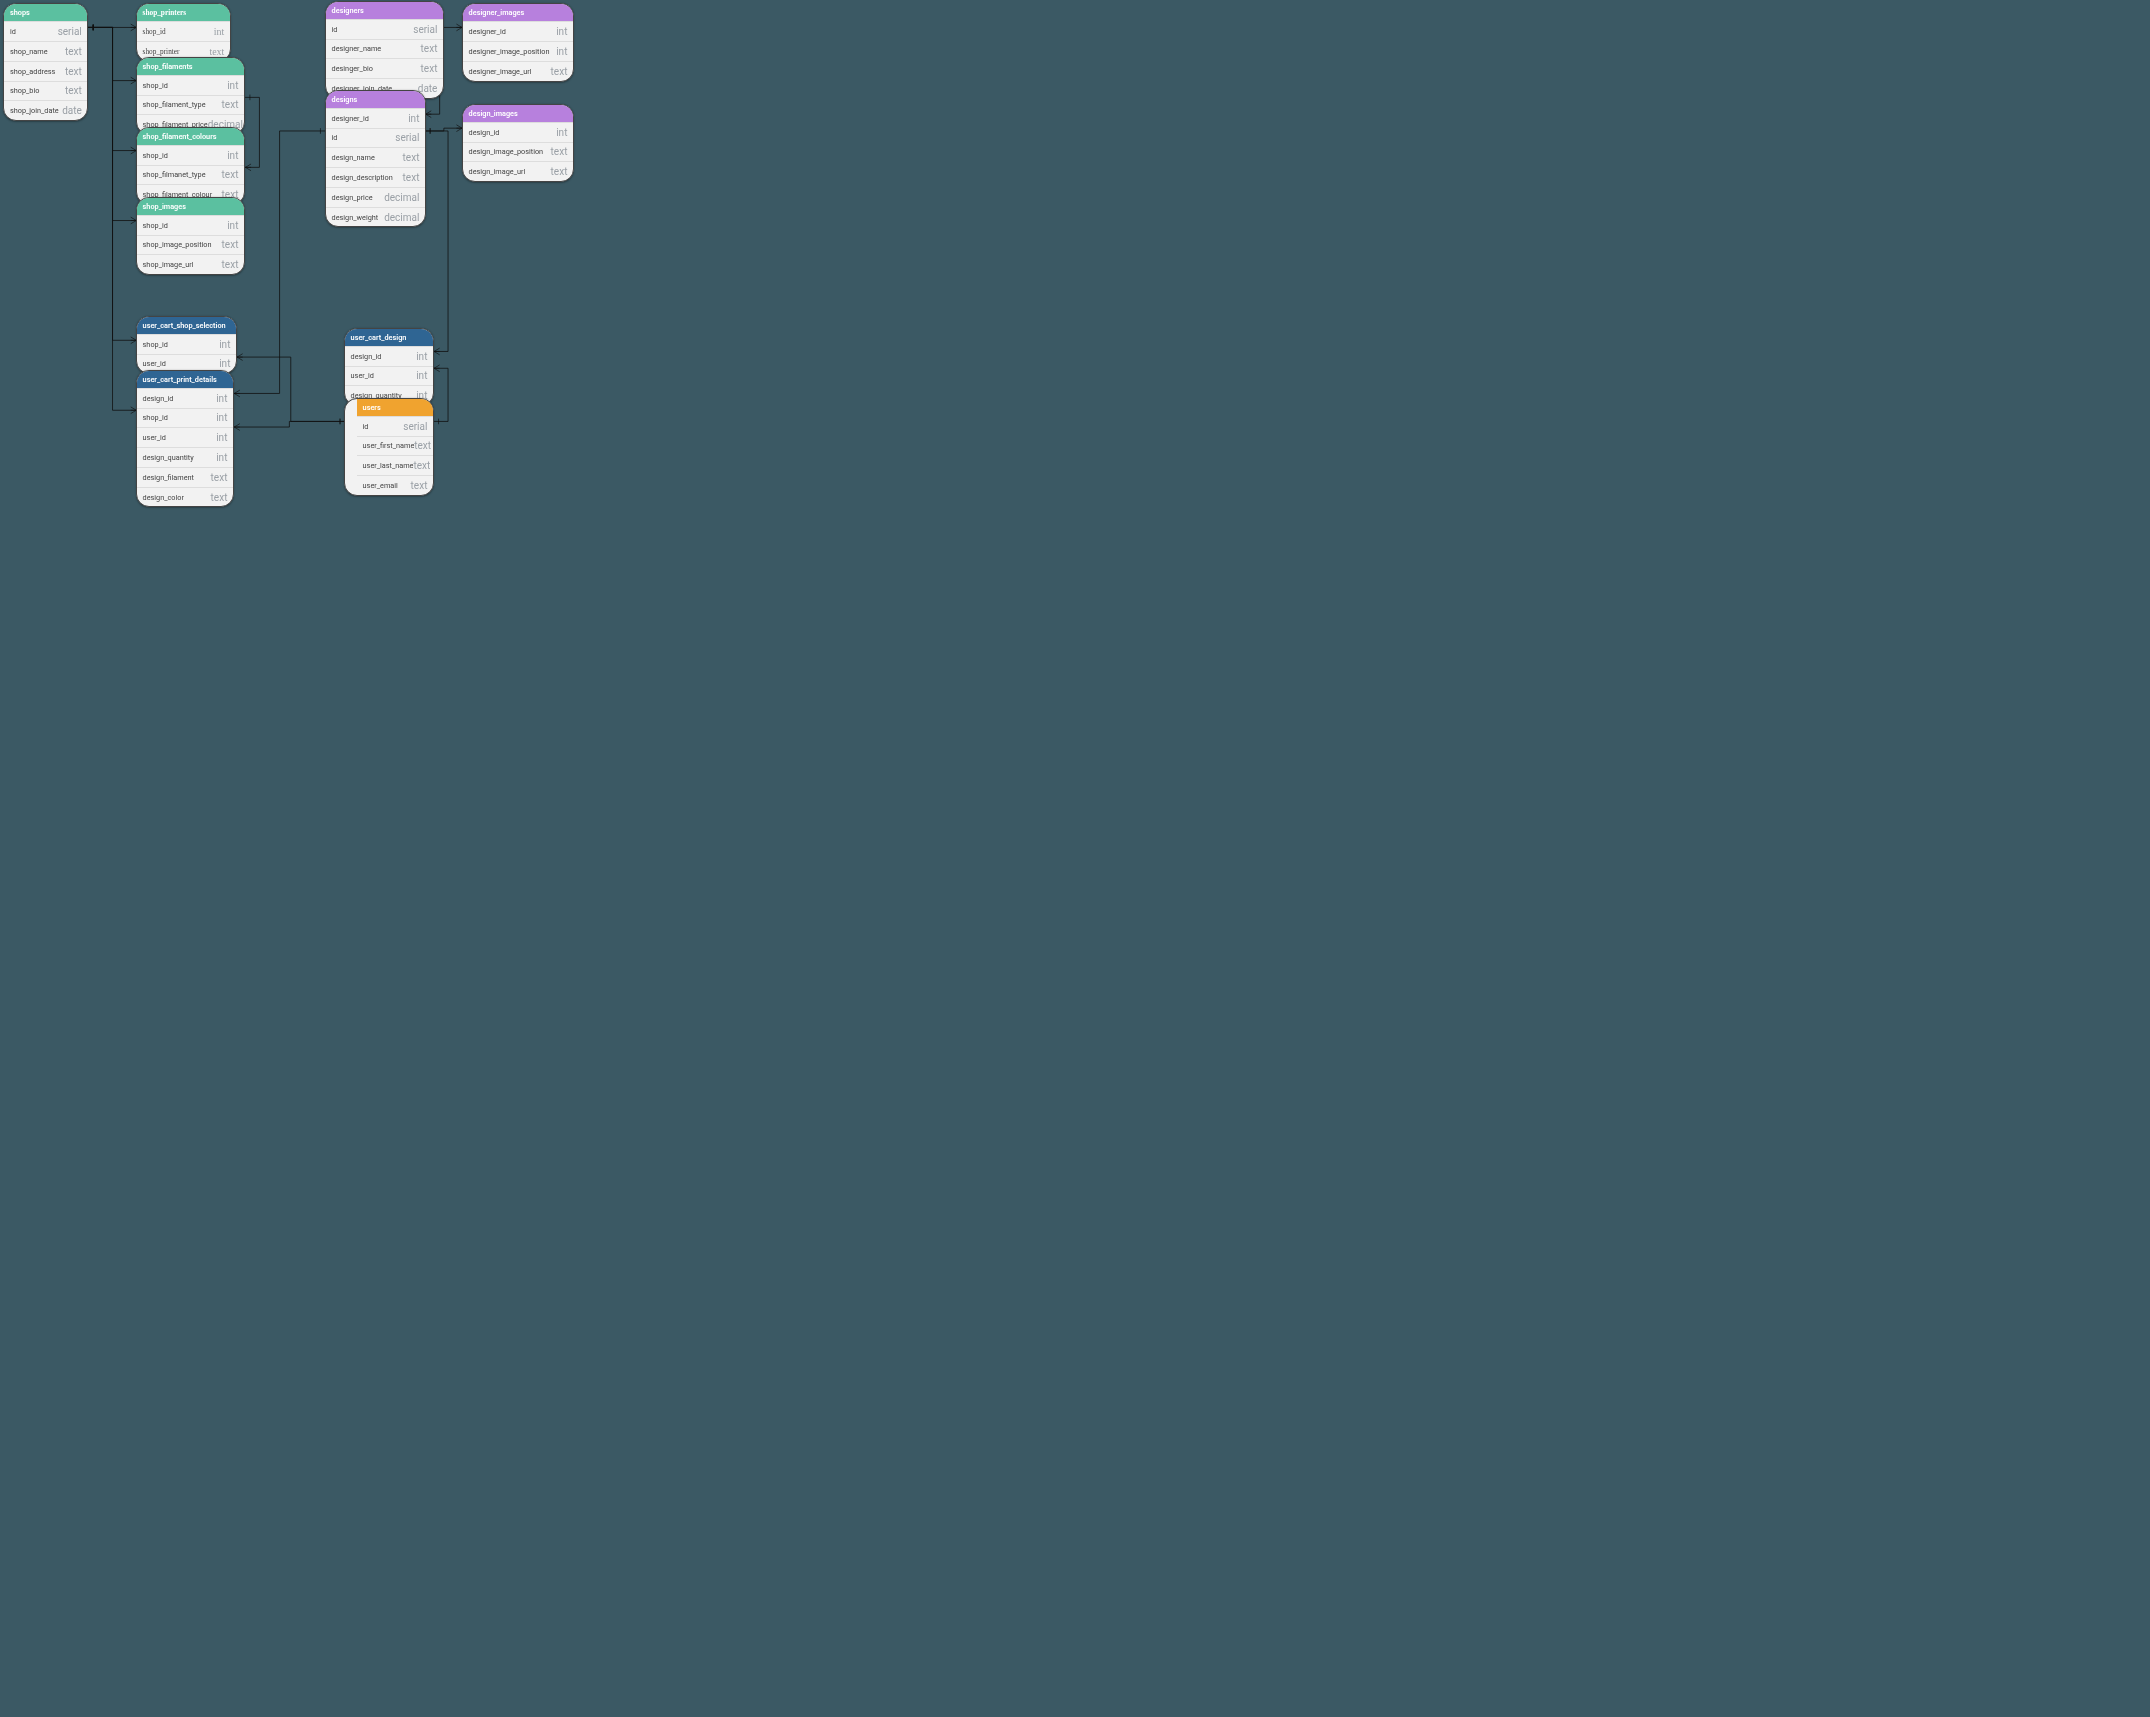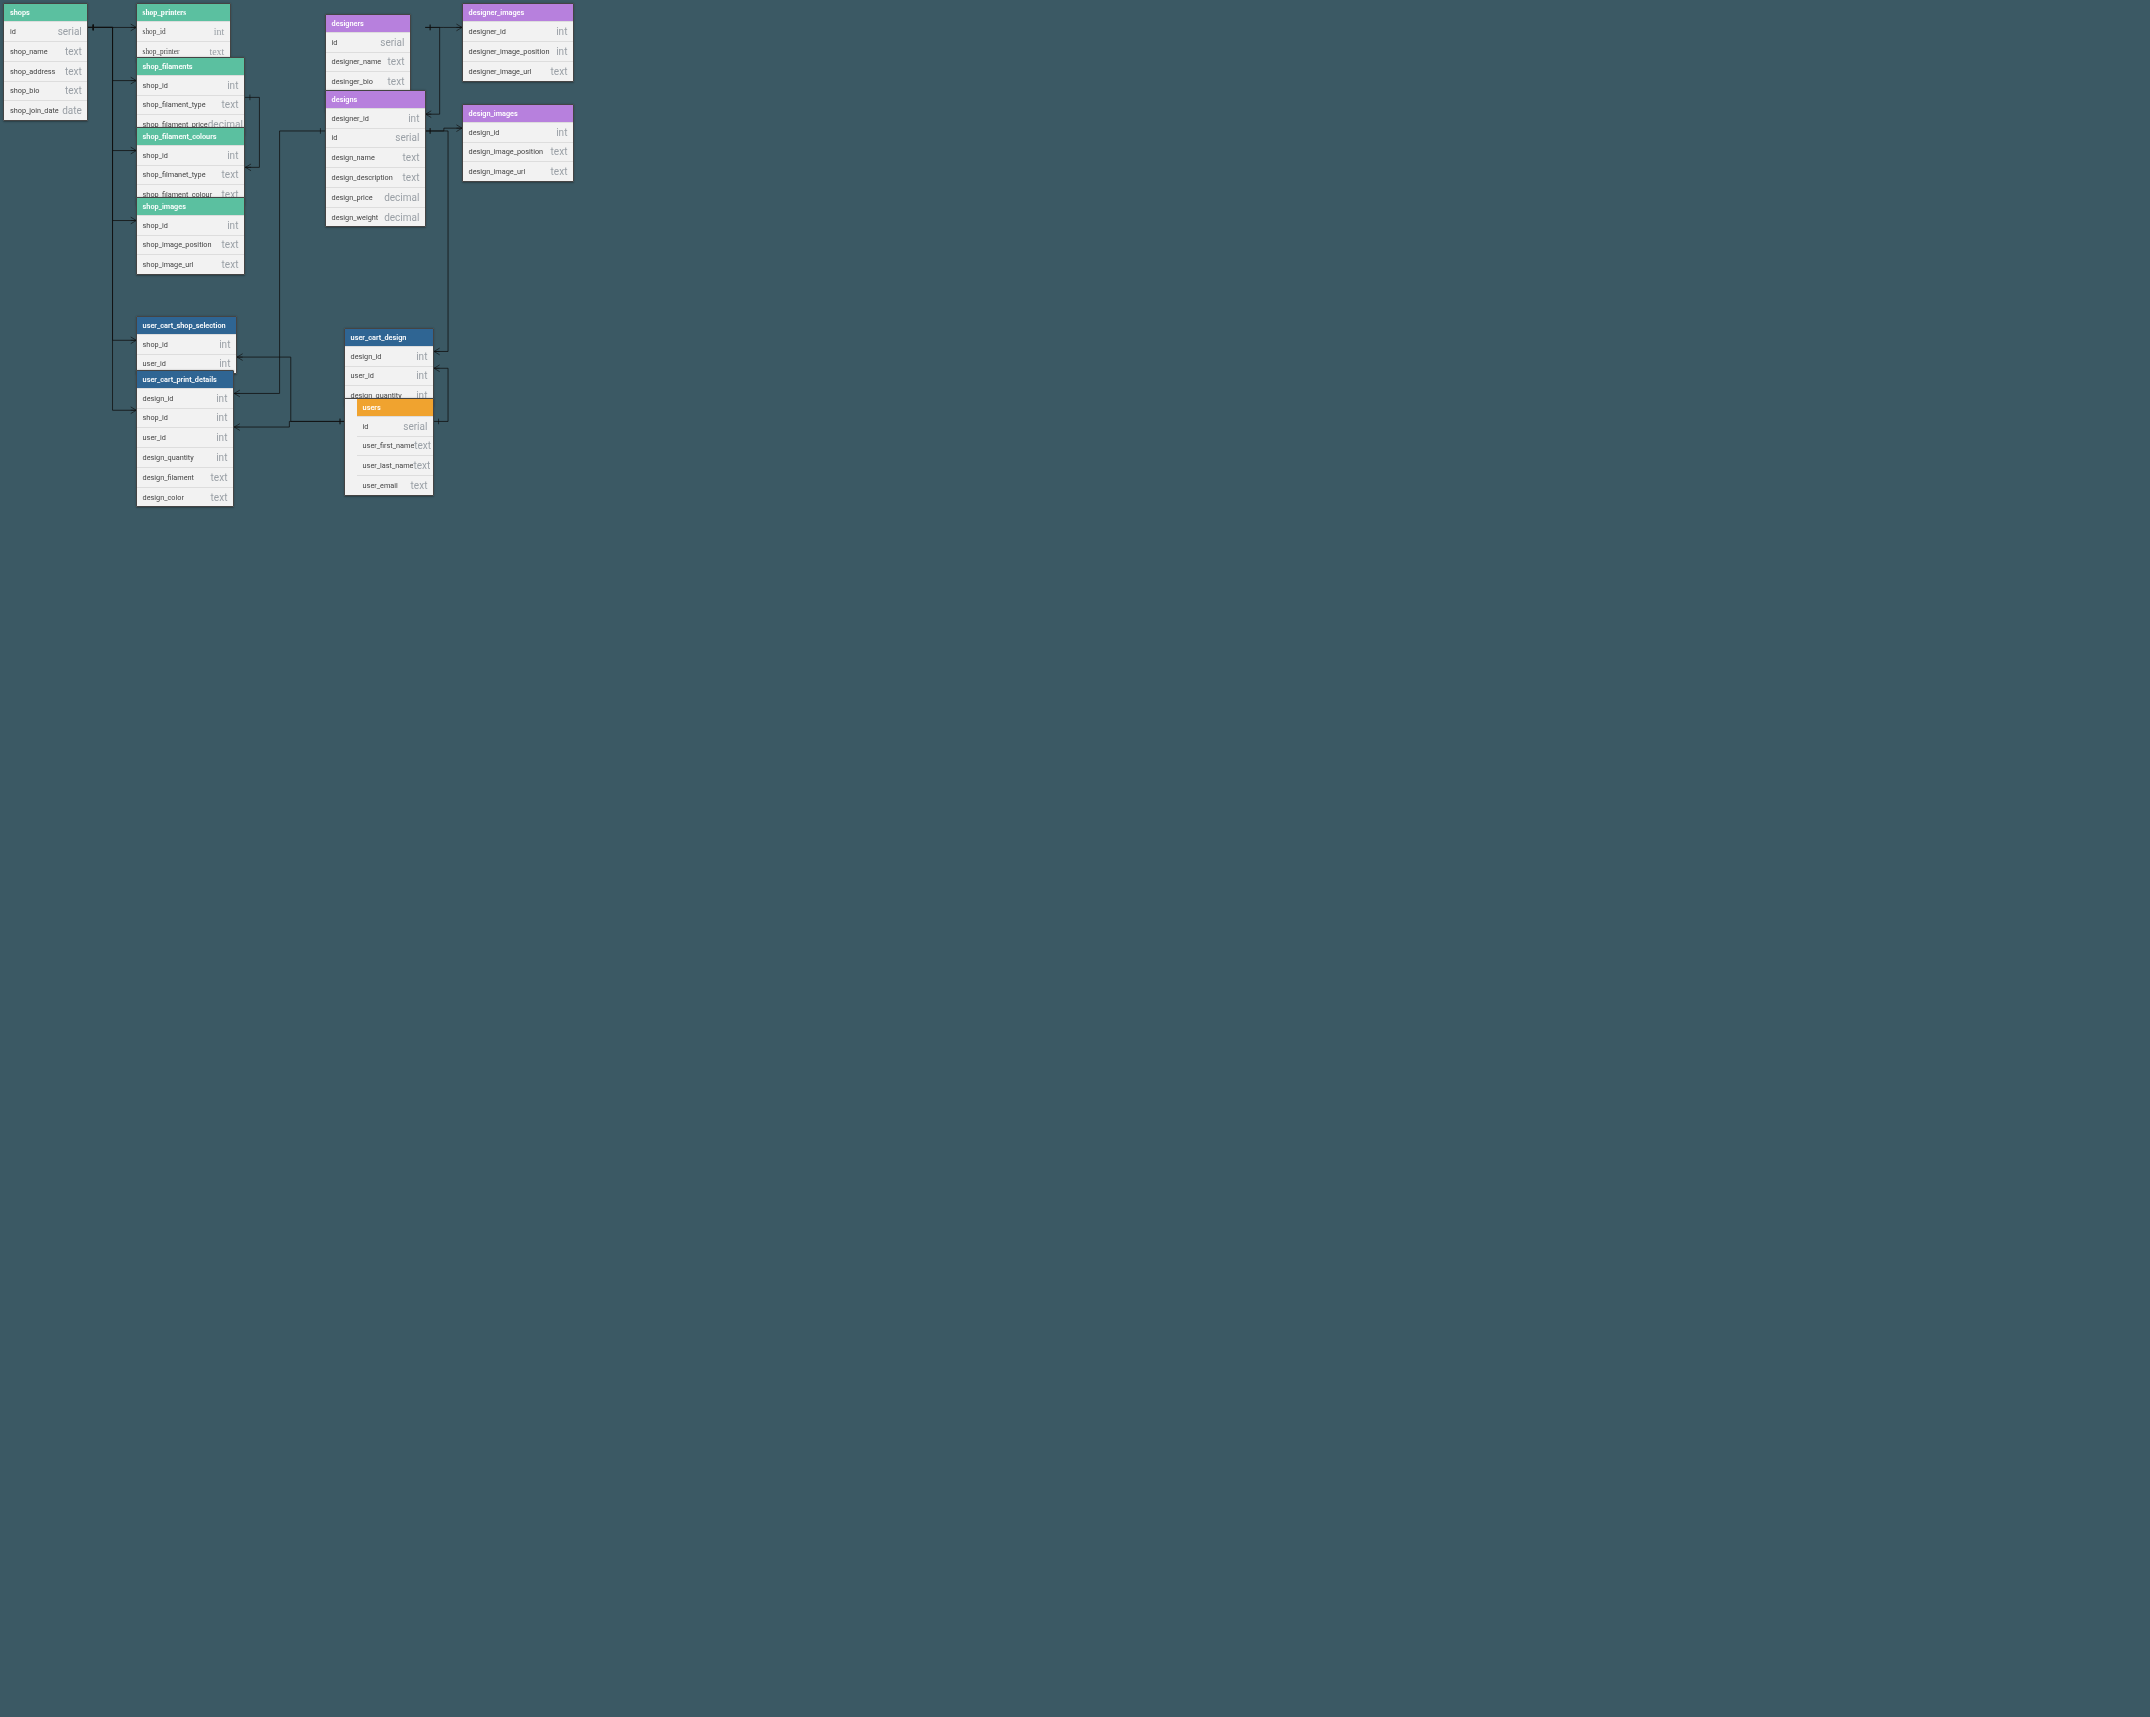--- a/index.html
+++ b/index.html
@@ -10,21 +10,21 @@
     font-family: -apple-system, BlinkMacSystemFont, "Segoe UI", Roboto, "Helvetica Neue", Arial, sans-serif;
     width: 717px;
     height: 572px;
     position: relative;
     overflow: hidden;
   }
   .table {
     position: absolute;
     background: #f2f2f2;
     border: 0.6px solid #444;
-    border-radius: 1px;
+    border-radius: 13px;
     overflow: hidden;
     box-shadow: 0 0.6px 1.7px rgba(0,0,0,0.3);
   }
   .table-header {
     color: #fff;
     font-weight: 600;
     font-size: 7.3px;
     padding: 3.9px 5.6px;
   }
   .hdr-green  { background: #5bc0a0; }
@@ -225,21 +225,21 @@
     </div>
     <div class="row">
       <span>design_filament</span>
       <span class="col-type">text</span>
     </div>
     <div class="row">
       <span>design_color</span>
       <span class="col-type">text</span>
     </div>
   </div>
-<div class="table" style="left: 325px; top: 14px; width: 86px;">
+<div class="table" style="left: 325px; top: 1px; width: 119px;">
     <div class="table-header hdr-purple">designers</div>
     <div class="row">
       <span>id</span>
       <span class="col-type">serial</span>
     </div>
     <div class="row">
       <span>designer_name</span>
       <span class="col-type">text</span>
     </div>
     <div class="row">

